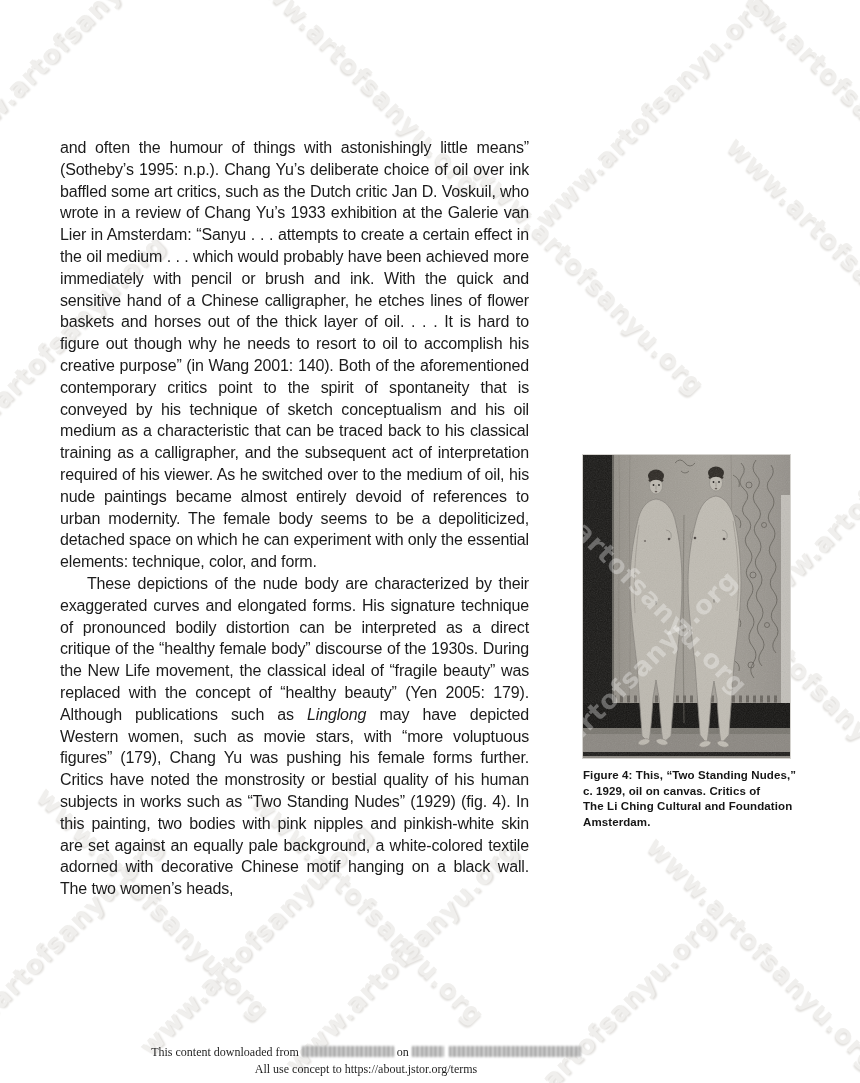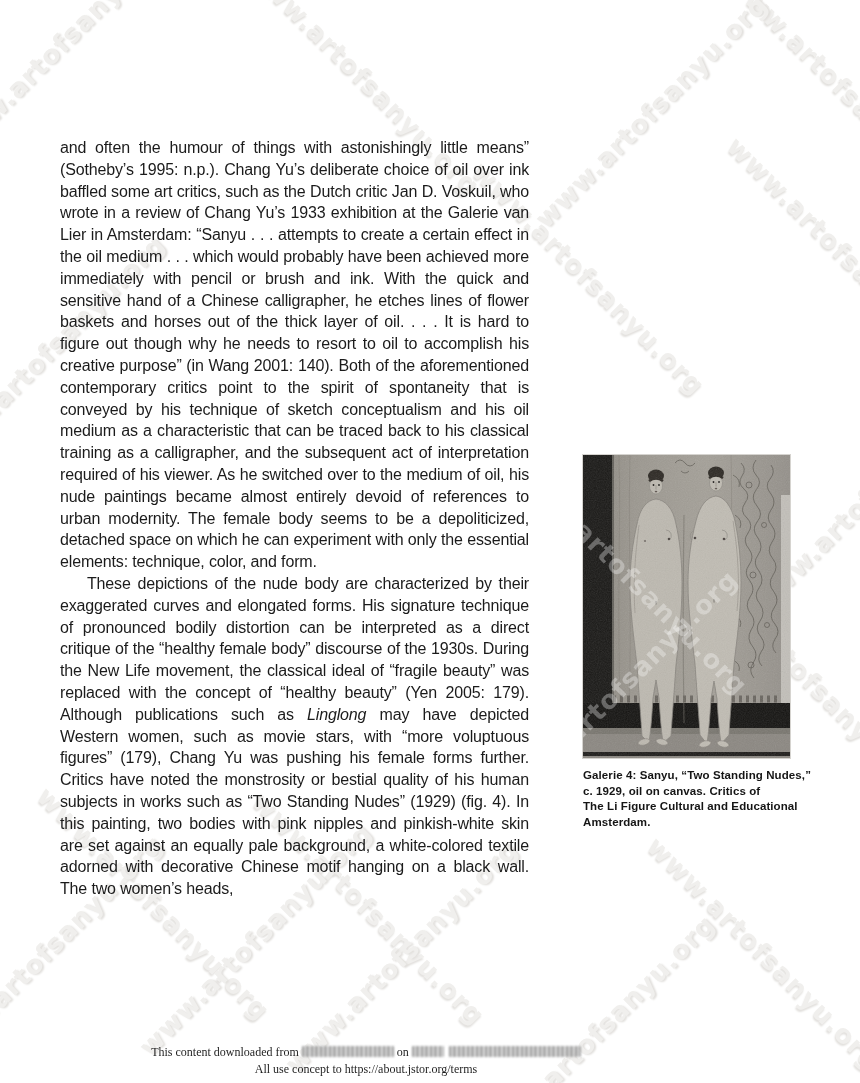--- a/index.html
+++ b/index.html
@@ -151,23 +151,23 @@
           <circle cx="141" cy="84" r="1.3" fill="#4a4440"></circle>
         <path d="M150,66 C155,96 157,128 154,156" stroke="#8d8982" stroke-width="0.7" fill="none" opacity="0.8"></path>
         <path d="M131,144 l0,3.5" stroke="#75706a" stroke-width="1"></path>
 
         <rect x="0" y="0" width="207" height="303" filter="url(#grain)" opacity="0.16"></rect>
       </svg>
       <span class="wm desc onimg" style="left:-100px;top:85px">www.artofsanyu.org</span>
       <span class="wm asc onimg" style="left:-110px;top:240px">www.artofsanyu.org</span>
     </div>
     <figcaption class="fig-caption">
-      <span>Galerie 4: Sanyu, “Two Standing Nudes,”</span><br>
+      <span>Figure 4: This, “Two Standing Nudes,”</span><br>
       <span>c. 1929, oil on canvas. Critics of</span><br>
-      <span>The Li Figure Cultural and Educational</span><br>
+      <span>The Li Ching Cultural and Foundation</span><br>
       <span>Amsterdam.</span>
     </figcaption>
   </figure>
 
 
   <div class="jstor">
     <div><span>This content downloaded from</span>
       <span class="redact r-ip"></span>
       <span>on</span>
       <span class="redact r-day"></span><span class="redact r-date"></span>

